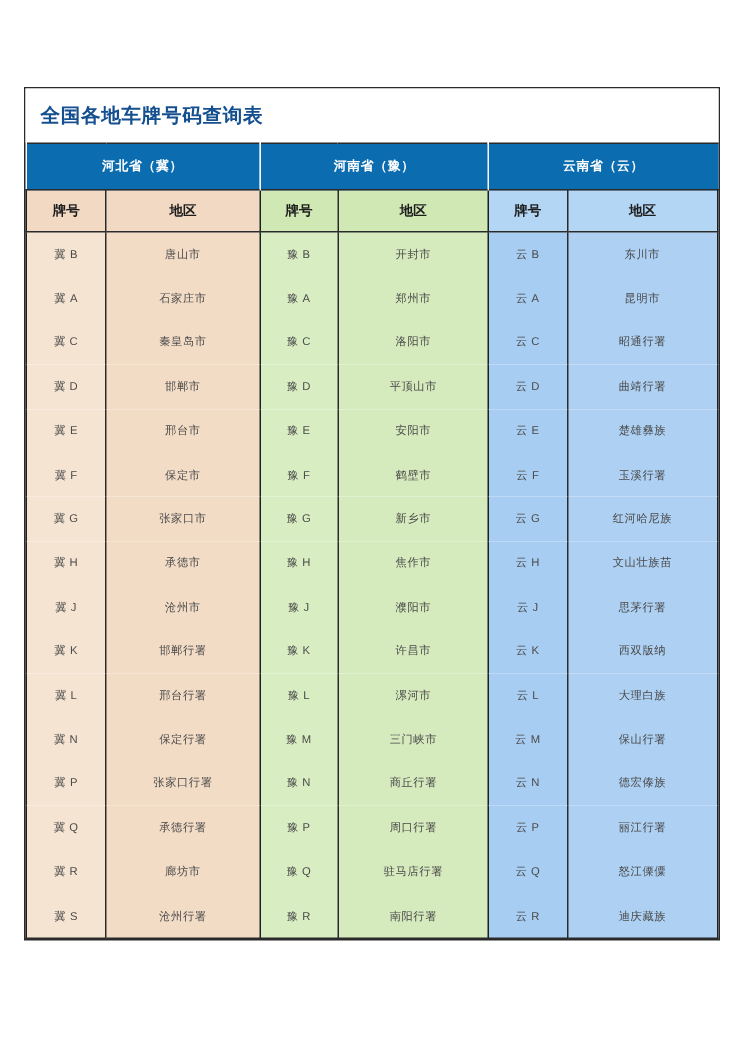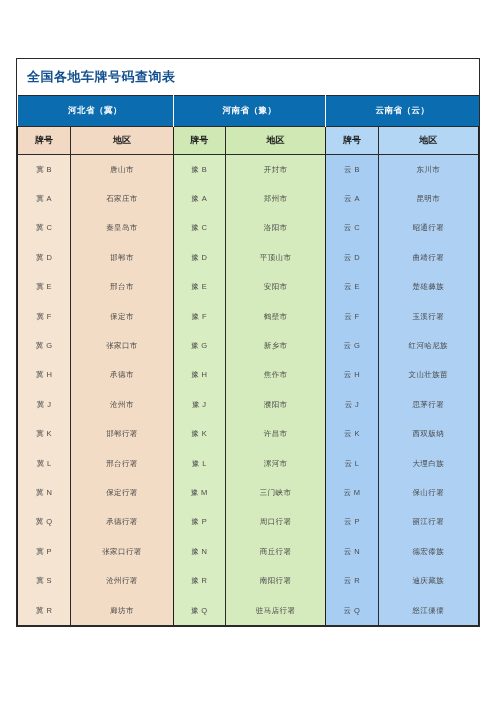--- a/index.html
+++ b/index.html
@@ -249,48 +249,48 @@
           </tr>
           <tr class="data-row">
             <td class="code-cell g0-cell sep-left">冀 N</td>
             <td class="area g0-cell sep-right">保定行署</td>
             <td class="code-cell g1-cell sep-left">豫 M</td>
             <td class="area g1-cell sep-right">三门峡市</td>
             <td class="code-cell g2-cell sep-left">云 M</td>
             <td class="area g2-cell sep-right">保山行署</td>
           </tr>
           <tr class="data-row">
+            <td class="code-cell g0-cell sep-left">冀 P</td>
+            <td class="area g0-cell sep-right">张家口行署</td>
+            <td class="code-cell g1-cell sep-left">豫 N</td>
+            <td class="area g1-cell sep-right">商丘行署</td>
+            <td class="code-cell g2-cell sep-left">云 N</td>
+            <td class="area g2-cell sep-right">德宏傣族</td>
+          </tr>
+          <tr class="data-row">
             <td class="code-cell g0-cell sep-left">冀 Q</td>
             <td class="area g0-cell sep-right">承德行署</td>
             <td class="code-cell g1-cell sep-left">豫 P</td>
             <td class="area g1-cell sep-right">周口行署</td>
             <td class="code-cell g2-cell sep-left">云 P</td>
             <td class="area g2-cell sep-right">丽江行署</td>
           </tr>
           <tr class="data-row">
-            <td class="code-cell g0-cell sep-left">冀 P</td>
-            <td class="area g0-cell sep-right">张家口行署</td>
-            <td class="code-cell g1-cell sep-left">豫 N</td>
-            <td class="area g1-cell sep-right">商丘行署</td>
-            <td class="code-cell g2-cell sep-left">云 N</td>
-            <td class="area g2-cell sep-right">德宏傣族</td>
+            <td class="code-cell g0-cell sep-left">冀 R</td>
+            <td class="area g0-cell sep-right">廊坊市</td>
+            <td class="code-cell g1-cell sep-left">豫 Q</td>
+            <td class="area g1-cell sep-right">驻马店行署</td>
+            <td class="code-cell g2-cell sep-left">云 Q</td>
+            <td class="area g2-cell sep-right">怒江傈僳</td>
           </tr>
           <tr class="data-row">
             <td class="code-cell g0-cell sep-left">冀 S</td>
             <td class="area g0-cell sep-right">沧州行署</td>
             <td class="code-cell g1-cell sep-left">豫 R</td>
             <td class="area g1-cell sep-right">南阳行署</td>
             <td class="code-cell g2-cell sep-left">云 R</td>
             <td class="area g2-cell sep-right">迪庆藏族</td>
           </tr>
-          <tr class="data-row">
-            <td class="code-cell g0-cell sep-left">冀 R</td>
-            <td class="area g0-cell sep-right">廊坊市</td>
-            <td class="code-cell g1-cell sep-left">豫 Q</td>
-            <td class="area g1-cell sep-right">驻马店行署</td>
-            <td class="code-cell g2-cell sep-left">云 Q</td>
-            <td class="area g2-cell sep-right">怒江傈僳</td>
-          </tr>
         </tbody>
     </table>
 
   </div>
 </div>
 
 </body></html>

